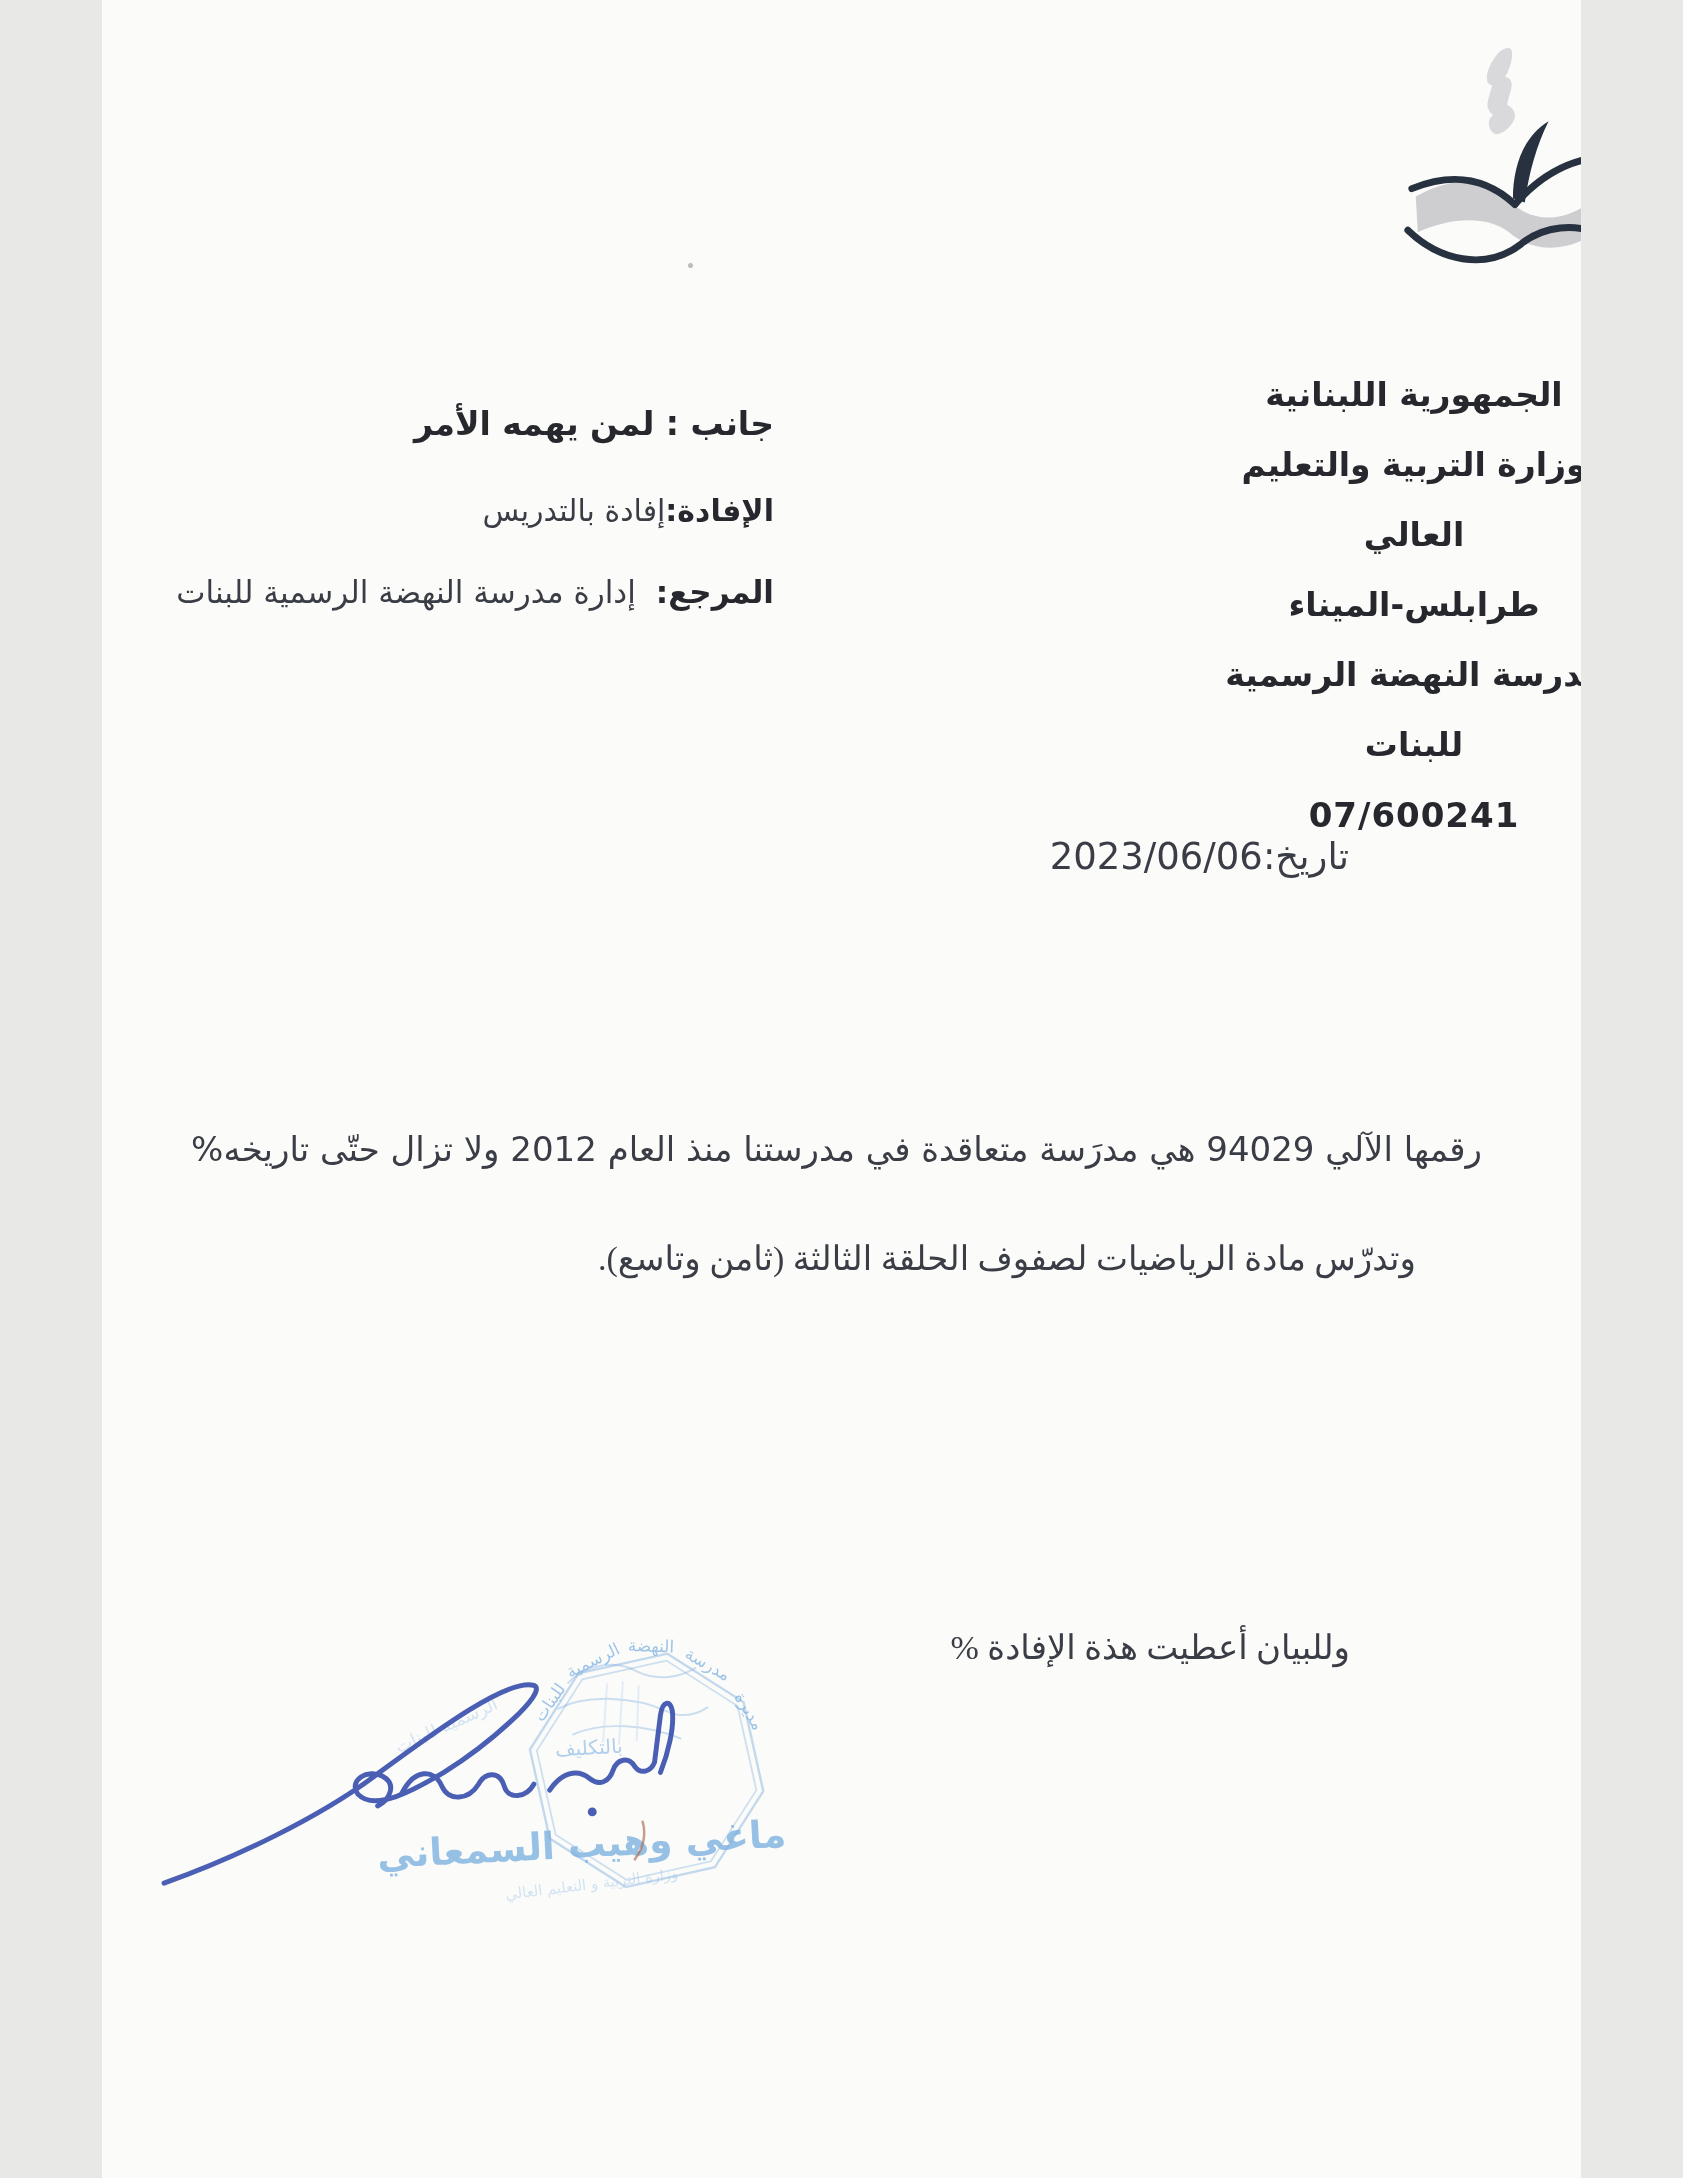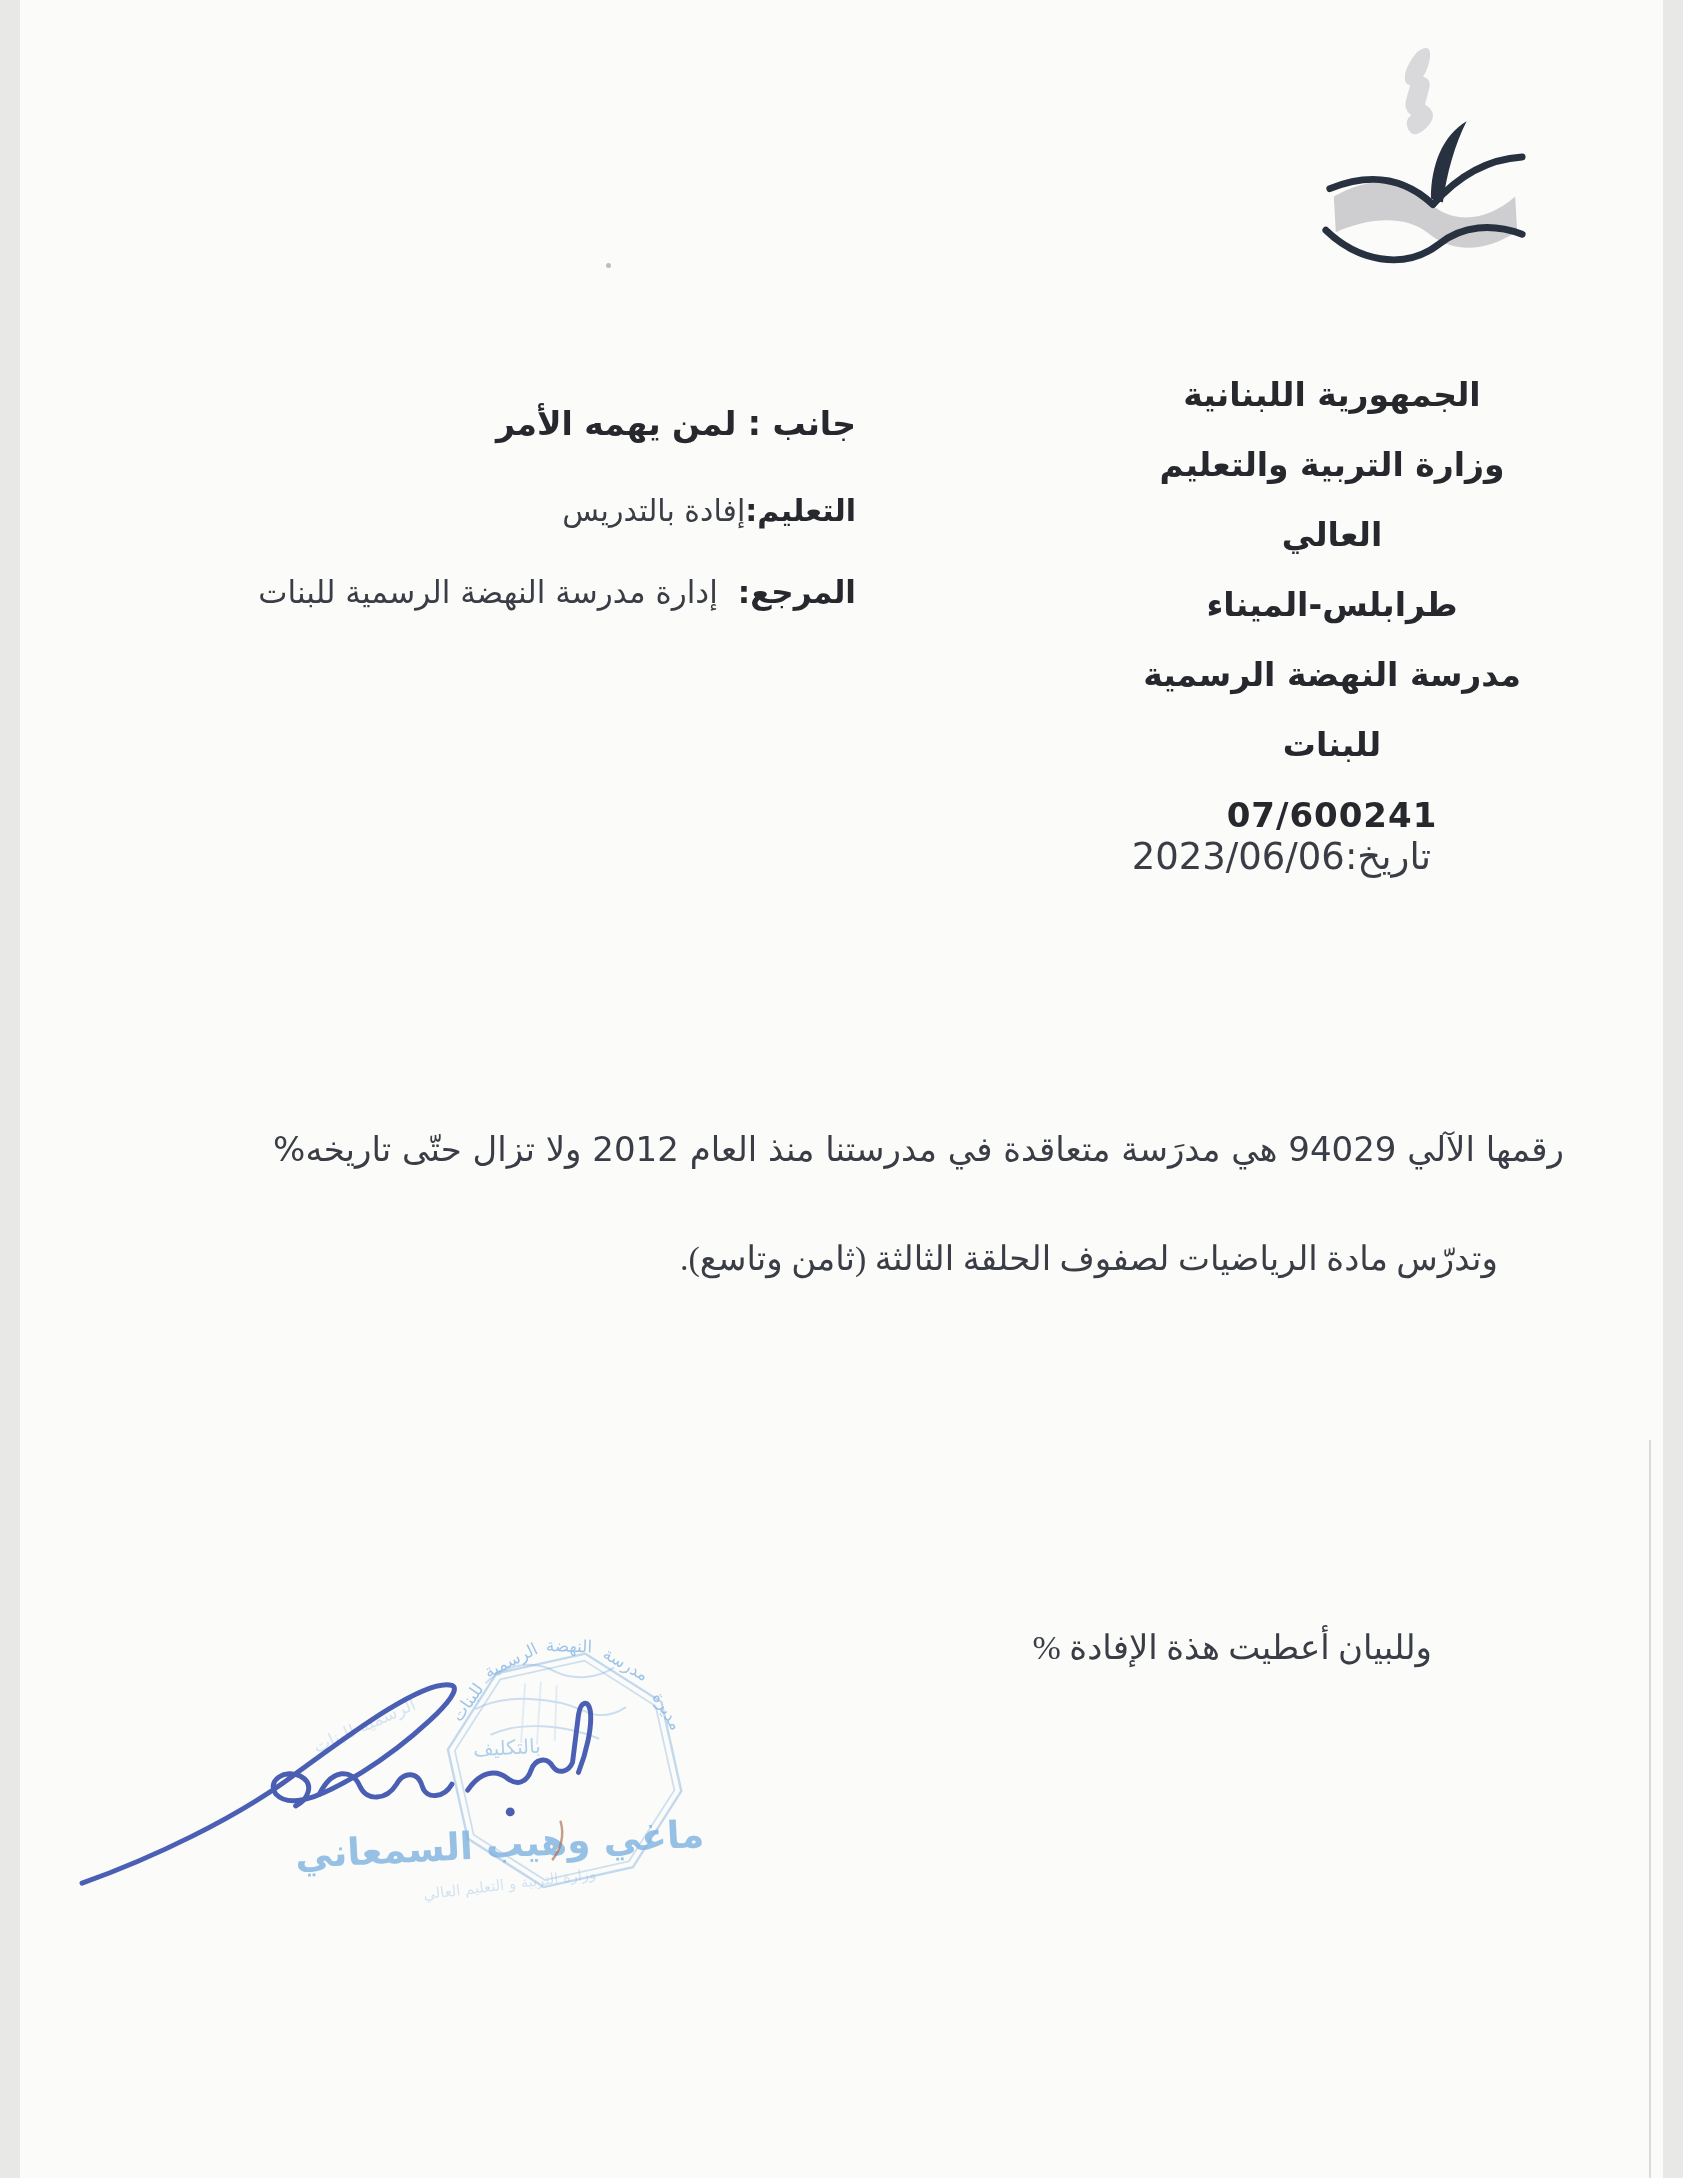--- a/index.html
+++ b/index.html
@@ -1,17 +1,17 @@
 <!DOCTYPE html>
 <html lang="ar" dir="rtl"><head>
 <meta charset="utf-8">
 <style>
   html,body{margin:0;padding:0;background:#e8e8e6;}
   .page{
-    position:relative; width:1643px; height:2178px;
+    position:relative; width:1479px; height:2178px;
     background:#fbfbf9;
     font-family:"DejaVu Sans", sans-serif;
     color:#34363d; direction:rtl; overflow:hidden;
     margin:0 auto;
   }
   .abs{position:absolute; white-space:nowrap;}
   
   .hdr{position:absolute; top:360px; left:1089px; width:446px; text-align:center;}
   .hdr .hl{font-weight:bold; font-size:33px; line-height:70px; color:#26282e;}
   .hdr .hl.num{direction:ltr; font-size:34px; letter-spacing:1px;}
@@ -60,21 +60,21 @@
   <div class="hdr">
     <div class="hl">الجمهورية اللبنانية</div>
     <div class="hl">وزارة التربية والتعليم العالي</div>
     <div class="hl">طرابلس-الميناء</div>
     <div class="hl">مدرسة النهضة الرسمية للبنات</div>
     <div class="hl num">07/600241</div>
   </div>
 
   <div class="recip">
     <div class="r1">جانب : لمن يهمه الأمر</div>
-    <div class="r2"><span class="lbl">التعليم:</span><span class="val">إفادة بالتدريس</span></div>
+    <div class="r2"><span class="lbl">الإفادة:</span><span class="val">إفادة بالتدريس</span></div>
     <div class="r3"><span class="lbl">المرجع:</span><span class="val">إدارة مدرسة النهضة الرسمية للبنات</span></div>
   </div>
 
   <div class="abs date">تاريخ:2023/06/06</div>
 
   <div class="abs bodyline b2">رقمها الآلي 94029 هي مدرَسة متعاقدة في مدرستنا منذ العام  2012 ولا تزال حتّى تاريخه%</div>
   <div class="abs bodyline b3">وتدرّس مادة  الرياضيات لصفوف الحلقة الثالثة (ثامن وتاسع).</div>
 
   <div class="abs closing">وللبيان أعطيت هذة الإفادة %</div>
 

